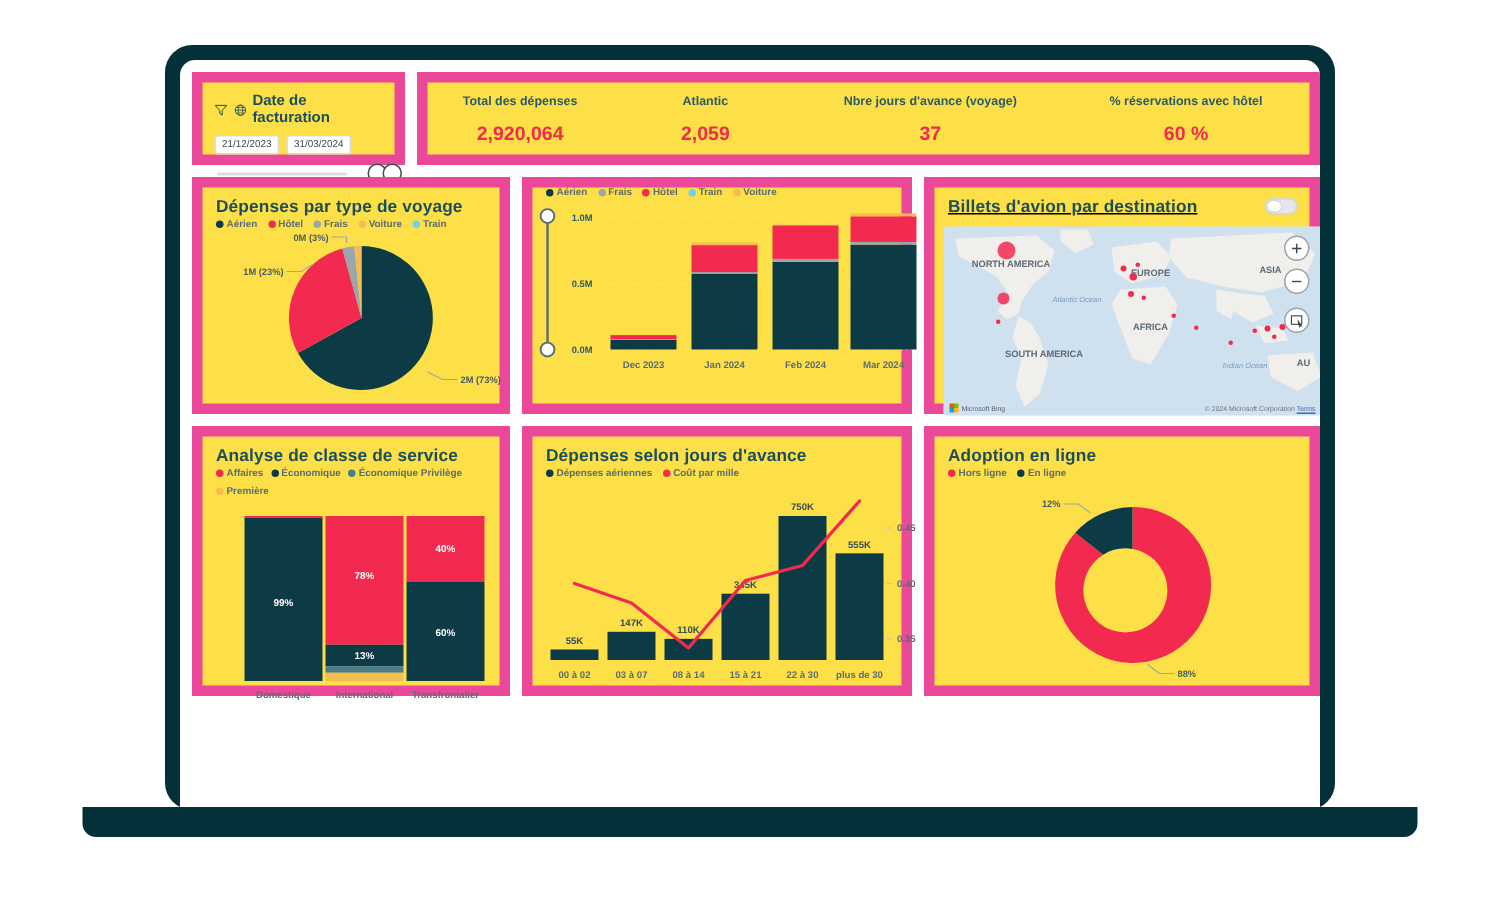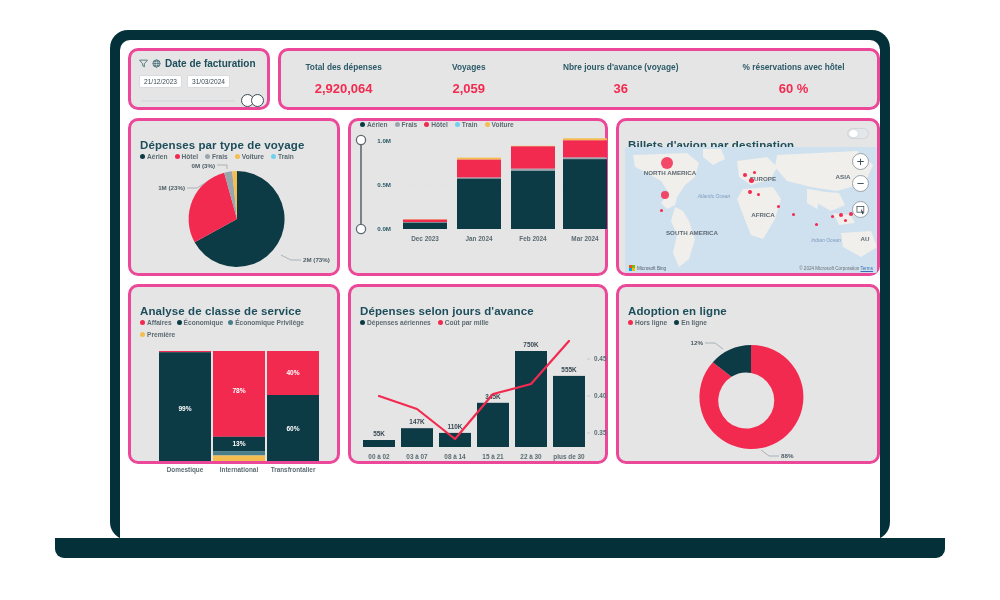--- a/index.html
+++ b/index.html
@@ -39,27 +39,27 @@
     border-radius: 0 0 4px 4px;
   }
 
   
   .dash {
     position: absolute; left: 8px; top: 8px;
     width: 752px; height: 480px;
   }
   .card {
     position: absolute;
-    background: #e5e5e5;
-    border: 3px solid #ec4899;
-    border-radius: 10px;
+    background: #fde047;
+    border: 7px solid #ec4899;
+    border-radius: 0;
   }
   .card-title {
     font-size: 11.5px; font-weight: bold; color: #1d4e5b;
-    padding: 7px 9px 2px 9px; letter-spacing: .1px; margin-top: 11px;
+    padding: 7px 9px 2px 9px; letter-spacing: .1px;
   }
   .legend {
     display: flex; flex-wrap: wrap; gap: 7px;
     padding: 0 9px 3px 9px;
     font-size: 6.6px; color: #5c6b72; font-weight: bold;
   }
   .legend span.li { display: inline-flex; align-items: center; gap: 2px; white-space: nowrap; }
   .dot { width: 5px; height: 5px; border-radius: 50%; display: inline-block; }
 
   
@@ -184,26 +184,26 @@
           </div>
         </div>
 
         <div class="card" id="kpi-card">
           <div class="kpi-strip">
             <div class="kpi">
               <div class="kpi-label">Total des dépenses</div>
               <div class="kpi-value">2,920,064</div>
             </div>
             <div class="kpi">
-              <div class="kpi-label">Voyages</div>
+              <div class="kpi-label">Atlantic</div>
               <div class="kpi-value">2,059</div>
             </div>
             <div class="kpi" style="flex:1.45">
               <div class="kpi-label">Nbre jours d'avance (voyage)</div>
-              <div class="kpi-value">36</div>
+              <div class="kpi-value">37</div>
             </div>
             <div class="kpi" style="flex:1.35">
               <div class="kpi-label">% réservations avec hôtel</div>
               <div class="kpi-value">60 %</div>
             </div>
           </div>
         </div>
 
         <div class="card" id="pie-card">
           <div class="card-title">Dépenses par type de voyage</div>

